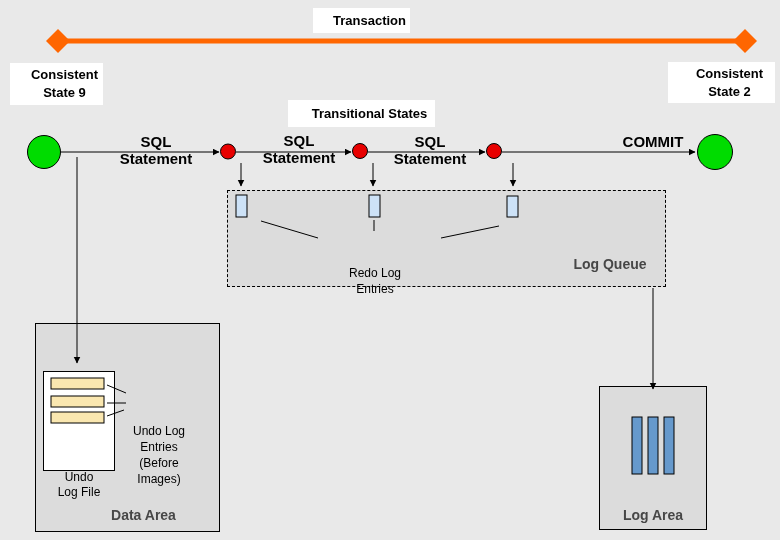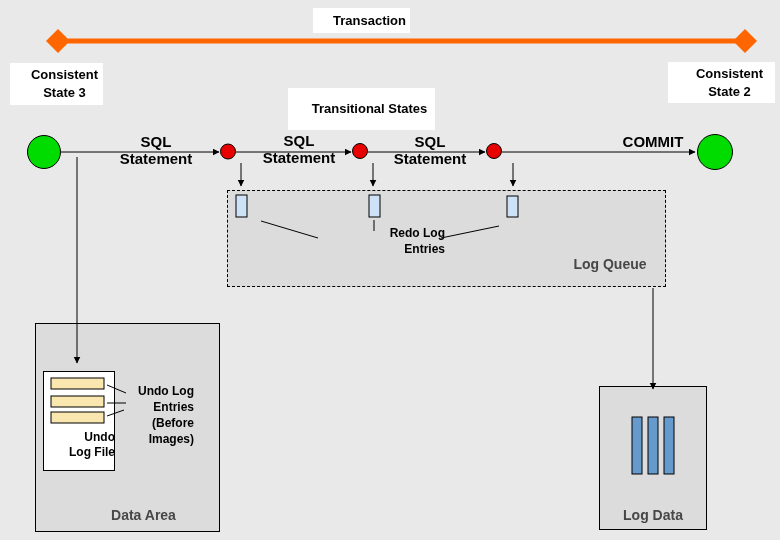--- a/index.html
+++ b/index.html
@@ -13,21 +13,21 @@
   .abs{position:absolute;}
   .white-label{
     background:#FFFFFF;color:#000;font-weight:bold;font-size:13px;
     display:flex;flex-direction:column;align-items:center;justify-content:center;
     text-align:center;line-height:1.35;padding-left:16px;
   }
   .seg-label{
     color:#000;font-weight:bold;font-size:15px;text-align:center;
   }
   .note{
-    color:#000;font-weight:bold;font-size:12px;text-align:right;line-height:16px;
+    color:#000;font-weight:normal;font-size:12px;text-align:center;line-height:16px;margin-top:40px;
   }
   .area-box{
     background:var(--area-fill,#DCDCDC);border:1px solid #000;
   }
   .queue-box{
     background:var(--area-fill,#DCDCDC);border:1px dashed #000;
   }
   .area-label{
     color:var(--label-gray,#474747);font-weight:bold;font-size:14px;text-align:center;
   }
@@ -44,23 +44,23 @@
   <div class="abs queue-box" style="left:227px;top:190px;width:439px;height:97px;"></div>
   <div class="abs area-box" style="left:35px;top:323px;width:185px;height:209px;"></div>
   <div class="abs area-box" style="left:599px;top:386px;width:108px;height:144px;"></div>
   <div class="abs file-box" style="left:43px;top:371px;width:72px;height:100px;"></div>
 
   <div class="abs white-label" style="left:313px;top:8px;width:97px;height:25px;">
     <span>Transaction</span>
   </div>
   <div class="abs white-label" style="left:10px;top:63px;width:93px;height:42px;">
     <span>Consistent</span>
-    <span>State 3</span>
+    <span>State 9</span>
   </div>
-  <div class="abs white-label" style="left:288px;top:88px;width:147px;height:42px;">
+  <div class="abs white-label" style="left:288px;top:100px;width:147px;height:27px;">
     <span>Transitional States</span>
   </div>
   <div class="abs white-label" style="left:668px;top:62px;width:107px;height:41px;">
     <span>Consistent</span>
     <span>State 2</span>
   </div>
 
   <div class="abs seg-label" style="left:106px;top:133px;width:100px;">SQL Statement</div>
   <div class="abs seg-label" style="left:249px;top:132px;width:100px;">SQL Statement</div>
   <div class="abs seg-label" style="left:380px;top:133px;width:100px;">SQL Statement</div>
@@ -79,21 +79,21 @@
   </div>
 
   <div class="abs note" style="left:124px;top:383px;width:70px;line-height:16px;">
     <div>Undo Log</div>
     <div>Entries</div>
     <div>(Before</div>
     <div>Images)</div>
   </div>
 
   <div class="abs area-label" style="left:35px;top:507px;width:217px;">Data Area</div>
-  <div class="abs area-label" style="left:599px;top:507px;width:108px;">Log Data</div>
+  <div class="abs area-label" style="left:599px;top:507px;width:108px;">Log Area</div>
 
   <svg class="overlay" width="780" height="540" viewBox="0 0 780 540">
     <defs>
       <marker id="arw" markerWidth="9" markerHeight="8" refX="6.5" refY="3.5" orient="auto" markerUnits="userSpaceOnUse">
         <path d="M0,0 L7,3.5 L0,7 Z" fill="#000"></path>
       </marker>
     </defs>
 
     <line x1="58" y1="41" x2="745" y2="41" stroke="var(--accent-orange)" stroke-width="5"></line>
     <path d="M58,29 L70,41 L58,53 L46,41 Z" fill="var(--accent-orange)"></path>

